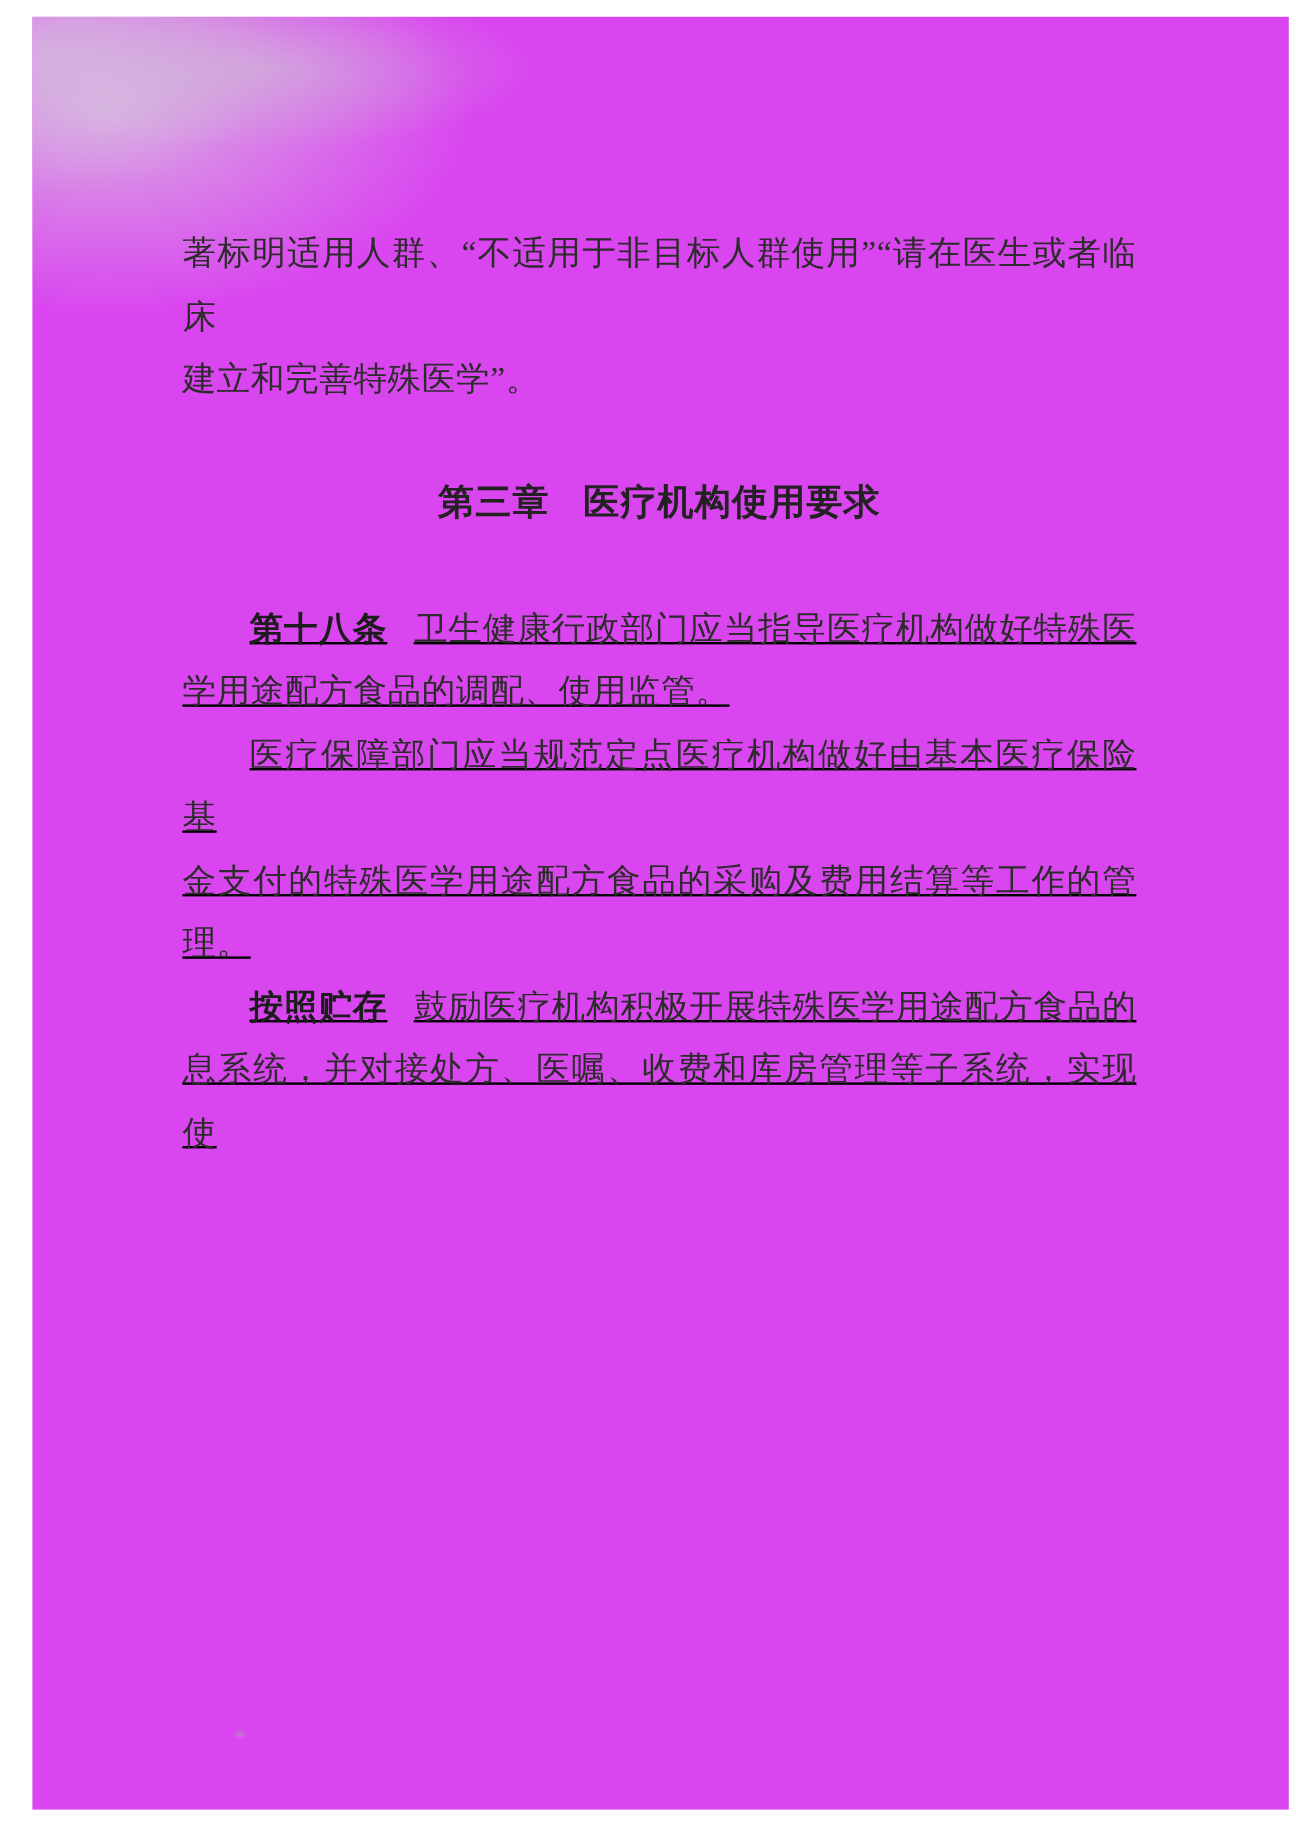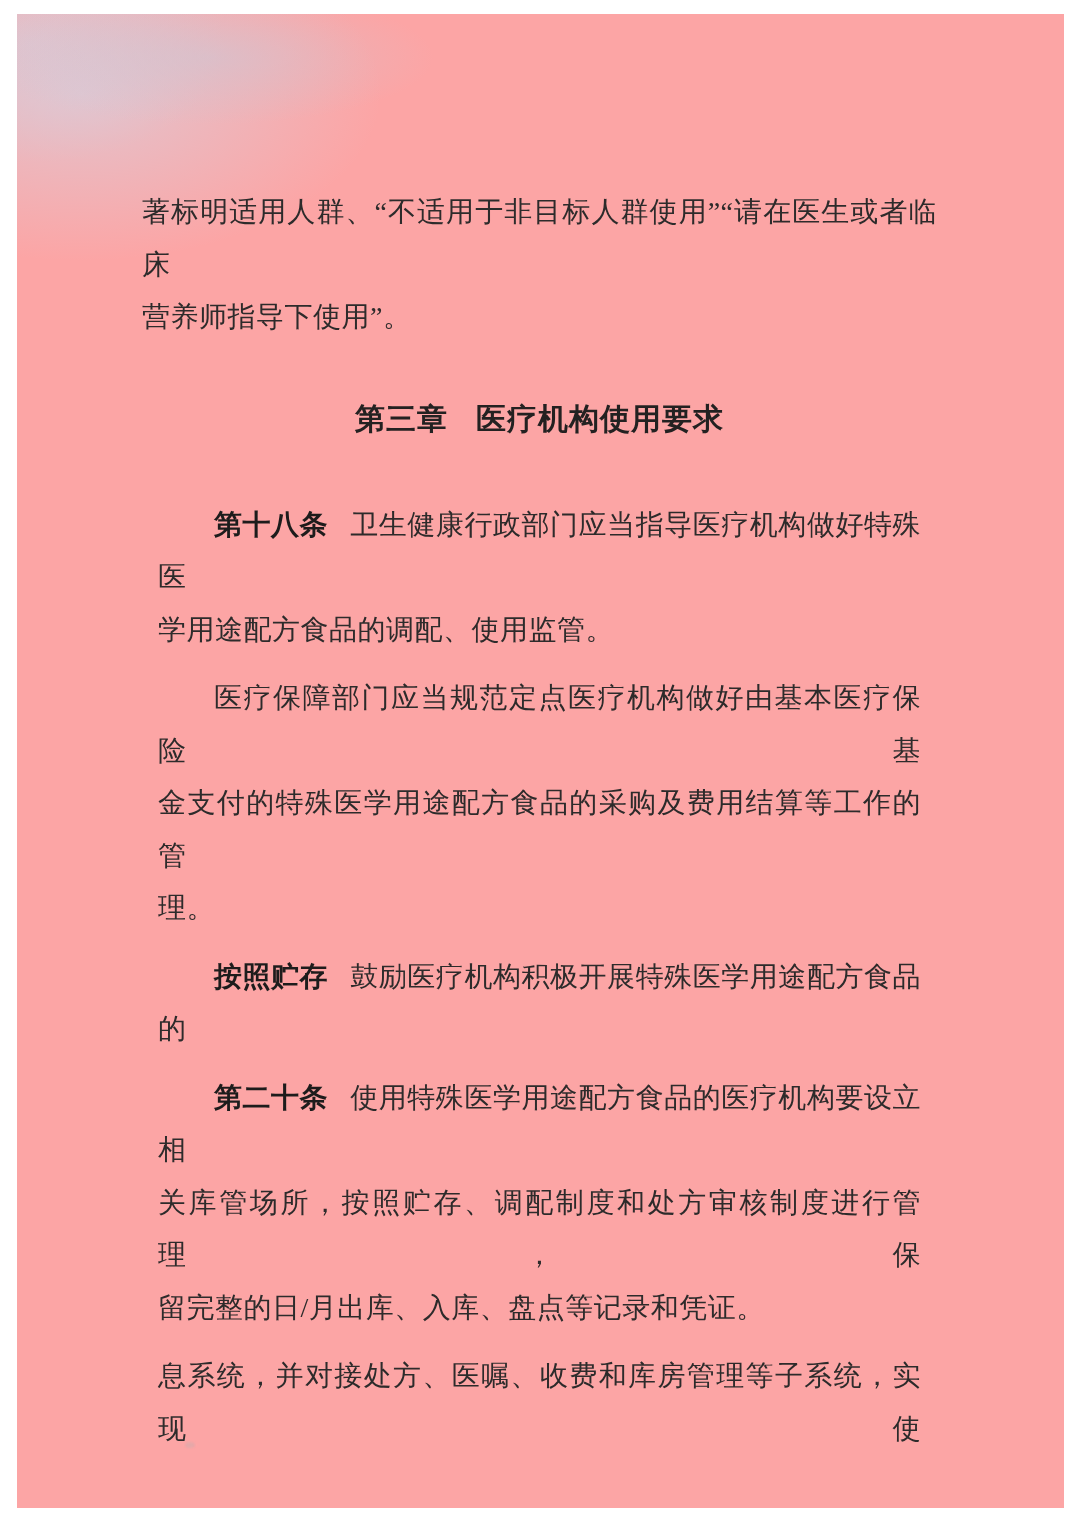--- a/index.html
+++ b/index.html
@@ -3,22 +3,22 @@
 <meta charset="utf-8">
 <style>
   html,body{margin:0;padding:0;}
   body{
     width:1080px;height:1527px;position:relative;
     background:#ffffff;
     font-family:"Liberation Serif","DejaVu Serif",serif;
     overflow:hidden;
   }
   .page{
-    position:absolute;left:17px;top:14px;width:1047px;height:1494px;
-    background:#fca5a5;
+    position:absolute;left:27px;top:14px;width:1047px;height:1494px;
+    background:#d946ef;
     overflow:hidden;
   }
   
   .tint{
     position:absolute;left:0;top:0;width:640px;height:360px;
     background:
       radial-gradient(ellipse 300px 90px at 30% 12%, rgba(205,198,212,0.55), rgba(205,198,212,0) 75%),
       radial-gradient(ellipse 430px 240px at 10% 22%, rgba(216,208,222,0.70), rgba(216,208,222,0) 70%),
       radial-gradient(ellipse 260px 160px at 2% 8%,  rgba(210,203,217,0.55), rgba(210,203,217,0) 75%);
     pointer-events:none;
@@ -42,55 +42,50 @@
   .first{ text-indent:56px; }
   .lead{ font-weight:bold; color:#1d1c1c; }
   .gap{ display:inline-block; width:22px; }
   .chapter{
     margin:49px 0 0 0;
     font-size:30px; font-weight:bold; text-align:center;
     color:#232121; line-height:56px; letter-spacing:1px;font-family:Liberation Mono, monospace;
   }
   .hgap{ display:inline-block; width:28px; }
   #paragraphs{ margin-top:50px; }
-  .para{ margin:16px; }
+  .para{ margin:0;text-decoration:underline; }
 </style>
 </head>
 <body>
 
 <div class="page">
   <div class="tint"></div>
   <div class="speck"></div>
 
   <div class="content">
 
     <div id="intro">
         <div class="line fill">著标明适用人群、“不适用于非目标人群使用”“请在医生或者临床</div>
-        <div class="line">营养师指导下使用”。</div>
+        <div class="line">建立和完善特殊医学”。</div>
       </div>
 
     <h2 class="chapter"><span>第三章</span><span class="hgap"></span><span>医疗机构使用要求</span></h2>
 
     <div id="paragraphs">
         <div class="para">
           <div class="line fill first"><span class="lead">第十八条</span><span class="gap"></span><span>卫生健康行政部门应当指导医疗机构做好特殊医</span></div>
           <div class="line">学用途配方食品的调配、使用监管。</div>
         </div>
         <div class="para">
           <div class="line fill first"><span>医疗保障部门应当规范定点医疗机构做好由基本医疗保险基</span></div>
           <div class="line fill">金支付的特殊医学用途配方食品的采购及费用结算等工作的管</div>
           <div class="line">理。</div>
         </div>
         <div class="para">
           <div class="line fill first"><span class="lead">按照贮存</span><span class="gap"></span><span>鼓励医疗机构积极开展特殊医学用途配方食品的</span></div>
         </div>
         <div class="para">
-          <div class="line fill first"><span class="lead">第二十条</span><span class="gap"></span><span>使用特殊医学用途配方食品的医疗机构要设立相</span></div>
-          <div class="line fill">关库管场所，按照贮存、调配制度和处方审核制度进行管理，保</div>
-          <div class="line">留完整的日/月出库、入库、盘点等记录和凭证。</div>
-        </div>
-        <div class="para">
           <div class="line fill">息系统，并对接处方、医嘱、收费和库房管理等子系统，实现使</div>
         </div>
       </div>
 
   </div>
 </div>
 
 </body></html>

